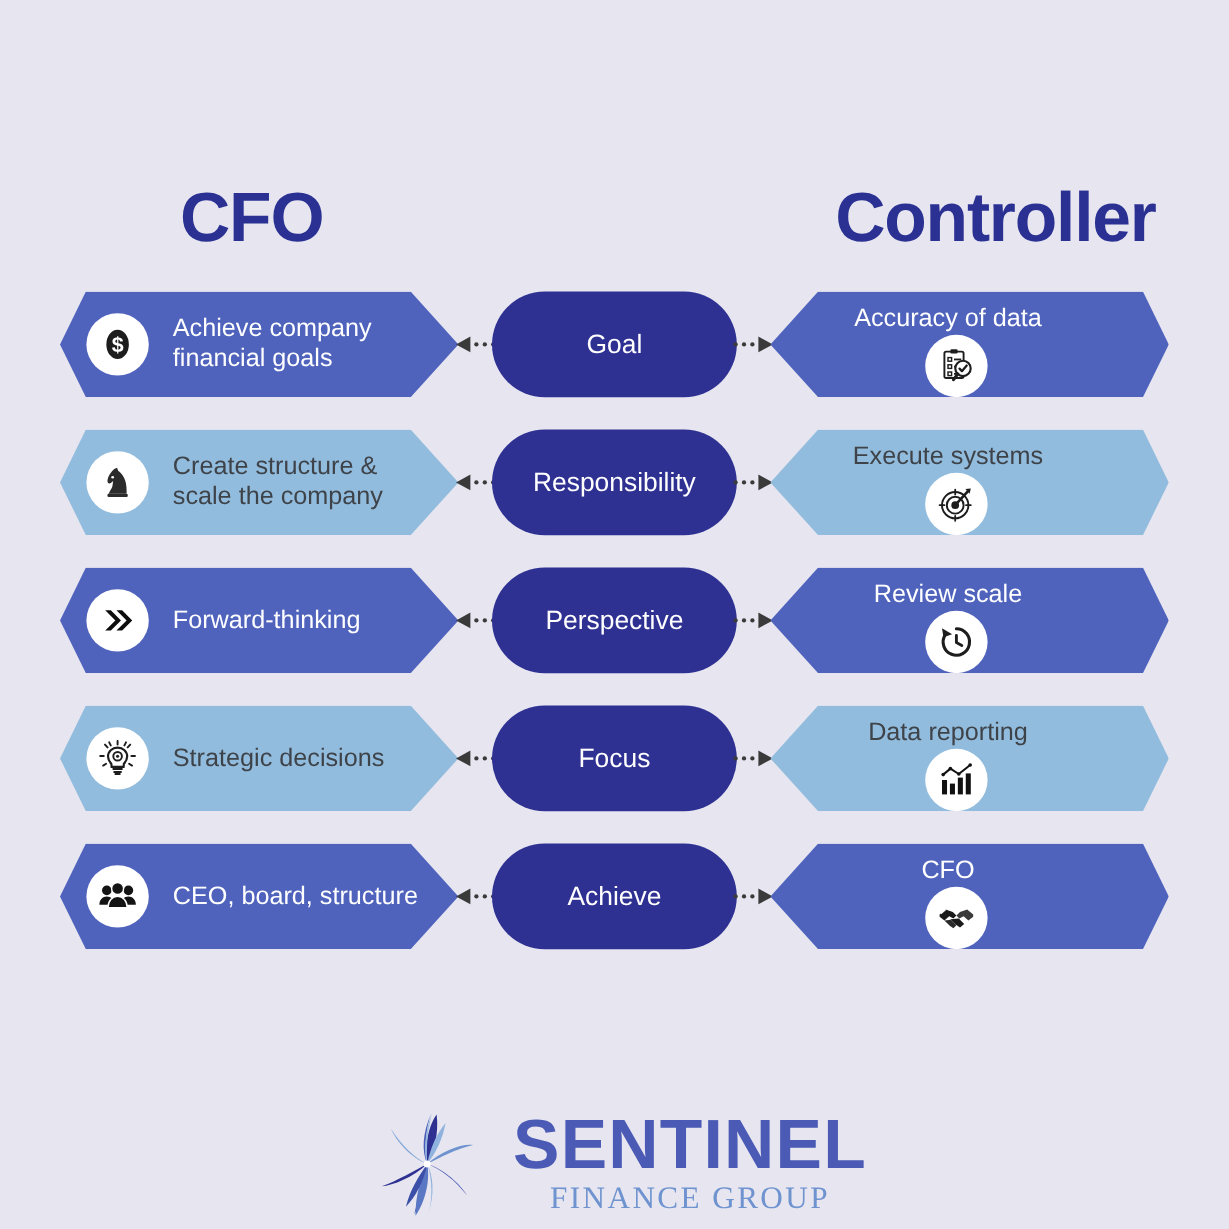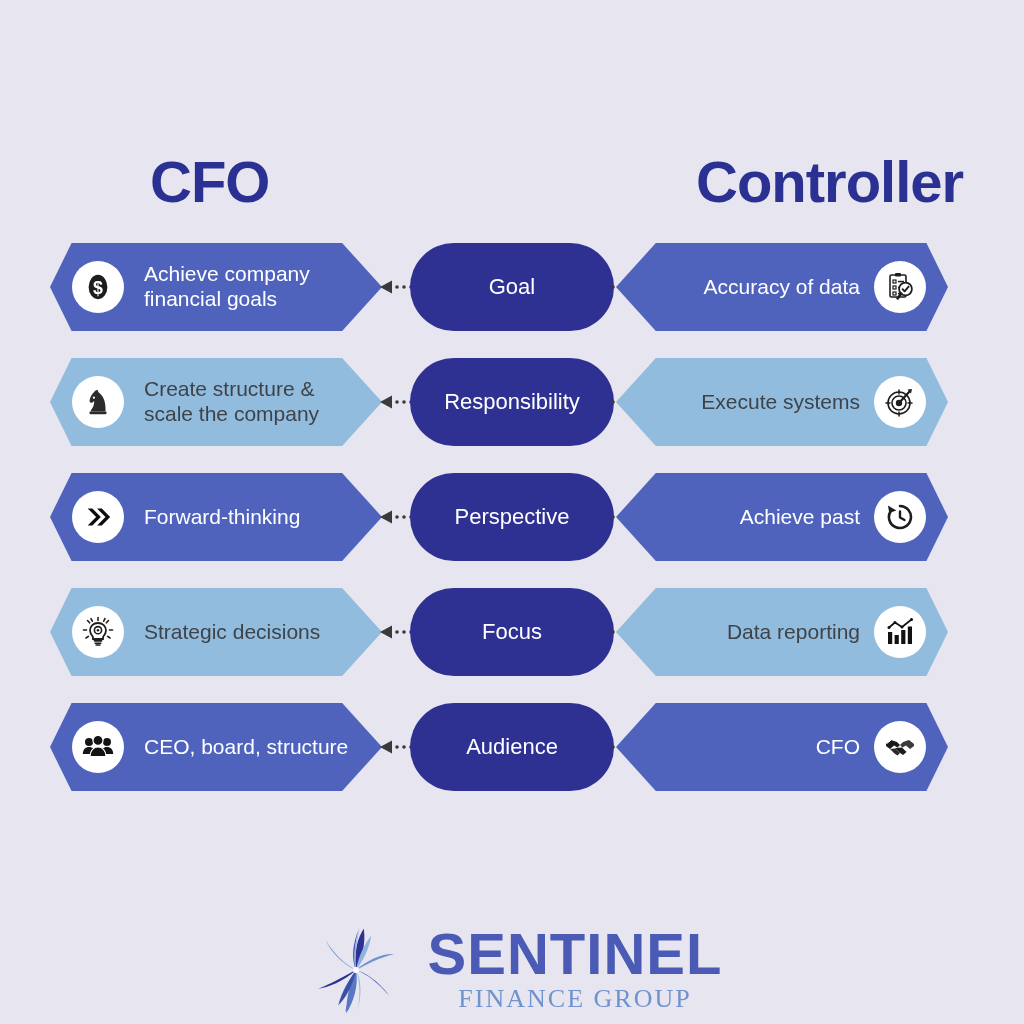--- a/index.html
+++ b/index.html
@@ -35,21 +35,21 @@
   
   .hexbar {
     position: absolute;
     height: 88px;
     display: flex;
     align-items: center;
     clip-path: polygon(3.2% 0, 100% 0, 96.8% 50%, 100% 100%, 3.2% 100%, 0 50%);
   }
   .hexbar.left  { left: 50px;  width: 332px; clip-path: polygon(6.5% 0, 100% 0, 100% 50%, 100% 100%, 6.5% 100%, 0 50%); }
   .hexbar.left  { clip-path: polygon(6.5% 0, 88% 0, 100% 50%, 88% 100%, 6.5% 100%, 0 50%); }
-  .hexbar.right { left: 616px; width: 332px; clip-path: polygon(12% 0, 93.5% 0, 100% 50%, 93.5% 100%, 12% 100%, 0 50%); }
+  .hexbar.right { left: 642px; width: 332px; clip-path: polygon(12% 0, 93.5% 0, 100% 50%, 93.5% 100%, 12% 100%, 0 50%); flex-direction: column; }
 
   .hexbar.left  { justify-content: flex-start; padding-left: 22px; }
   .hexbar.right { justify-content: flex-end;   padding-right: 22px; }
 
   .bar-label {
     font-size: 21px;
     line-height: 1.18;
     white-space: pre-line;
   }
   .hexbar.left  .bar-label { margin-left: 20px; }
@@ -234,21 +234,21 @@
     <div class="pill">
       <span class="pill-label">Perspective</span>
     </div>
     <svg class="connector to-right" viewBox="0 0 34 16">
       <circle cx="3" cy="8" r="1.8" fill="#3a3a3a"></circle>
         <circle cx="10" cy="8" r="1.8" fill="#3a3a3a"></circle>
         <circle cx="17" cy="8" r="1.8" fill="#3a3a3a"></circle>
       <path d="M34 8 L22 1.5 L22 14.5 Z" fill="#3a3a3a"></path>
     </svg>
     <div class="hexbar right tone-dark" style="background:#4f63bd">
-      <span class="bar-label">Achieve past</span>
+      <span class="bar-label">Review scale</span>
       <span class="icon-badge">
         <svg width="32" height="32" viewBox="0 0 32 32">
           <path d="M16 5 A11 11 0 1 1 6.6 10.2" fill="none" stroke="#1d1d1d" stroke-width="2.6" stroke-linecap="round"></path>
           <path d="M4 4.5 L5.2 12 L12.4 9.6 Z" fill="#1d1d1d"></path>
           <path d="M16 10.5 L16 16.5 L20.5 19" fill="none" stroke="#1d1d1d" stroke-width="2.4" stroke-linecap="round" stroke-linejoin="round"></path>
         </svg>
       </span>
     </div>
   </div>
 
@@ -314,21 +314,21 @@
       </span>
       <span class="bar-label">CEO, board, structure</span>
     </div>
     <svg class="connector to-left" viewBox="0 0 34 16">
       <path d="M0 8 L12 1.5 L12 14.5 Z" fill="#3a3a3a"></path>
       <circle cx="17" cy="8" r="1.8" fill="#3a3a3a"></circle>
         <circle cx="24" cy="8" r="1.8" fill="#3a3a3a"></circle>
         <circle cx="31" cy="8" r="1.8" fill="#3a3a3a"></circle>
     </svg>
     <div class="pill">
-      <span class="pill-label">Audience</span>
+      <span class="pill-label">Achieve</span>
     </div>
     <svg class="connector to-right" viewBox="0 0 34 16">
       <circle cx="3" cy="8" r="1.8" fill="#3a3a3a"></circle>
         <circle cx="10" cy="8" r="1.8" fill="#3a3a3a"></circle>
         <circle cx="17" cy="8" r="1.8" fill="#3a3a3a"></circle>
       <path d="M34 8 L22 1.5 L22 14.5 Z" fill="#3a3a3a"></path>
     </svg>
     <div class="hexbar right tone-dark" style="background:#4f63bd">
       <span class="bar-label">CFO</span>
       <span class="icon-badge">

